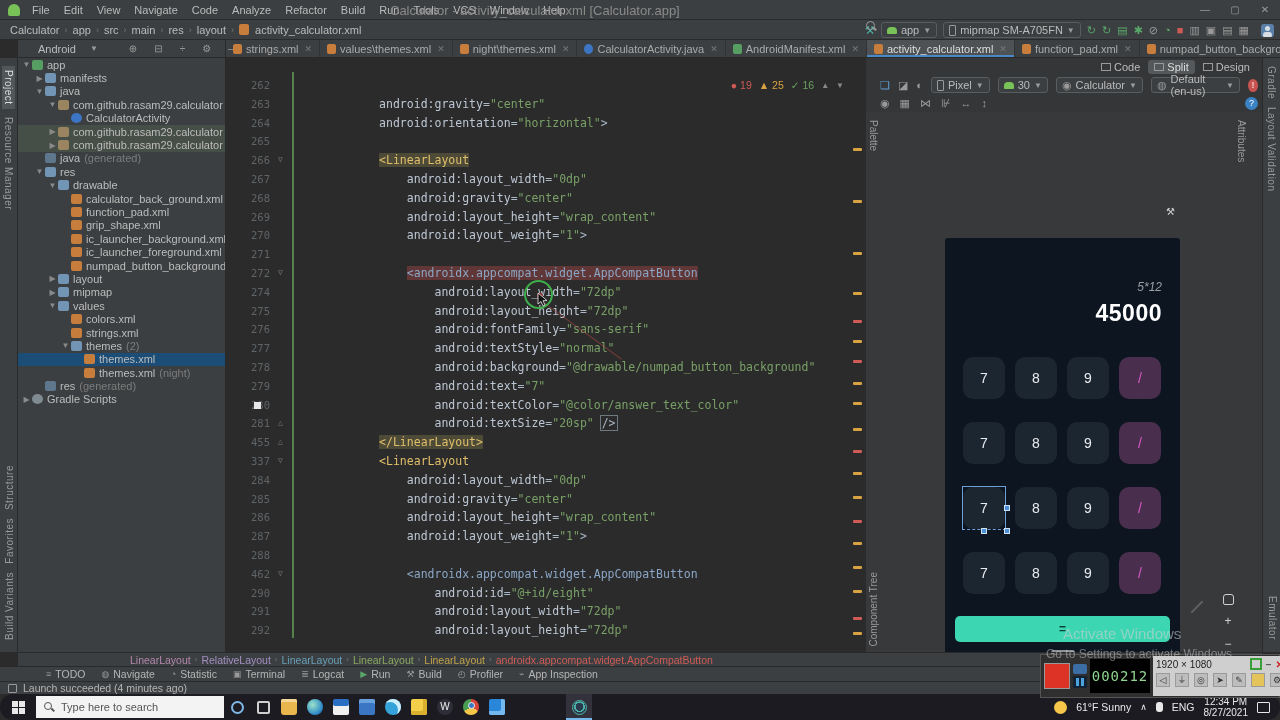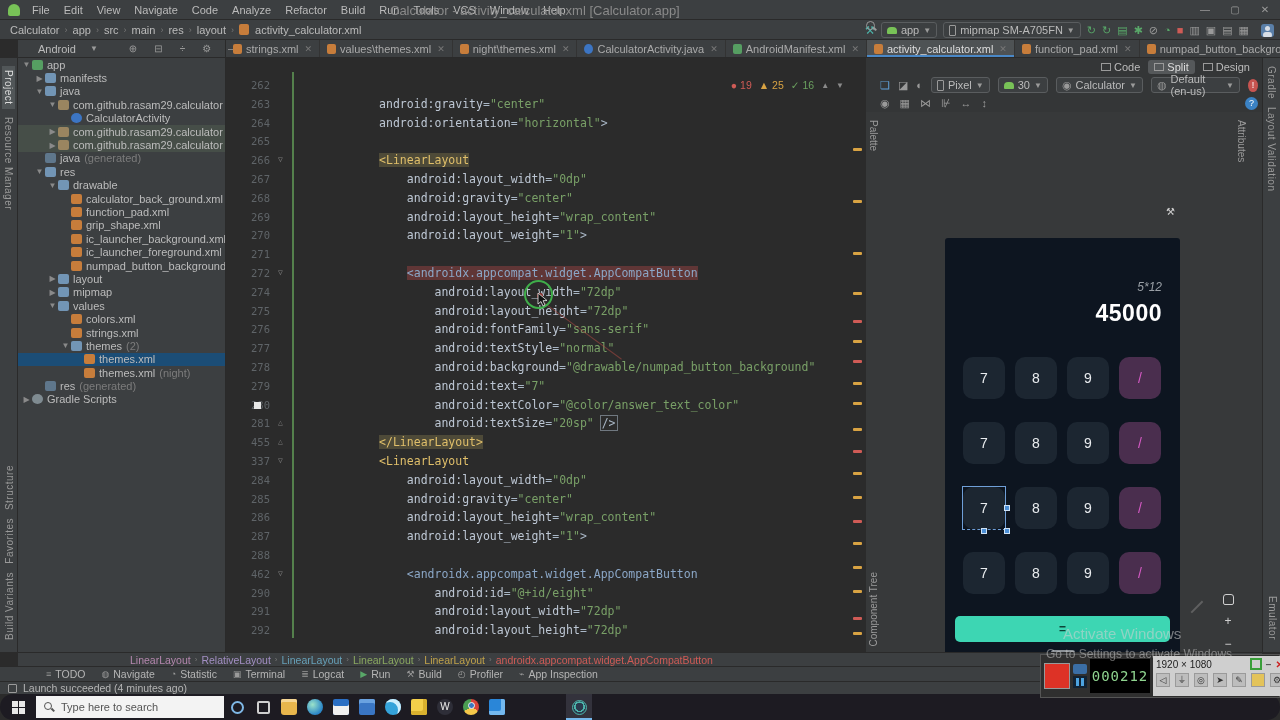--- a/index.html
+++ b/index.html
@@ -741,20 +741,29 @@
             <i style="display: block; width: 7px; height: 7px; background: rgb(58, 120, 194); border: 1.5px solid rgb(240, 240, 240); border-radius: 50%; margin: 3px auto;"></i>
           </span>
         </div>
         <div class="tb-ico">
           <span style="display: inline-block; width: 16px; height: 16px; background: rgb(42, 134, 216); border-radius: 2px; box-shadow: rgb(116, 184, 238) -4px -4px 0px inset;"></span>
         </div>
         <div class="tb-ico active" style="margin-left: 56px;">
           <span style="display: inline-block; width: 15px; height: 15px; border-radius: 50%; background: radial-gradient(circle at 50% 45%, rgb(43, 58, 77) 40%, rgb(77, 182, 172) 42%, rgb(77, 182, 172) 55%, rgb(43, 58, 77) 57%); border: 1px solid rgb(77, 182, 172);"></span>
         </div>
       </div>
+    <div id="tray">
+      <span class="sun"></span>
+      <span><span>61°F</span> <span>Sunny</span></span>
+      <span class="chev">∧</span>
+      <span class="mic-i"></span>
+      <span>ENG</span>
+      <span class="clock"><span>12:34 PM</span><br><span>8/27/2021</span></span>
+      <span class="notif"></span>
+    </div>
   </div>
 
   <div id="recorder">
     <div id="rec-stop"></div>
     <div id="rec-midcol">
       <span id="rec-cam"></span>
       <span id="rec-pause">
           <i></i>
           <i></i>
         </span>

